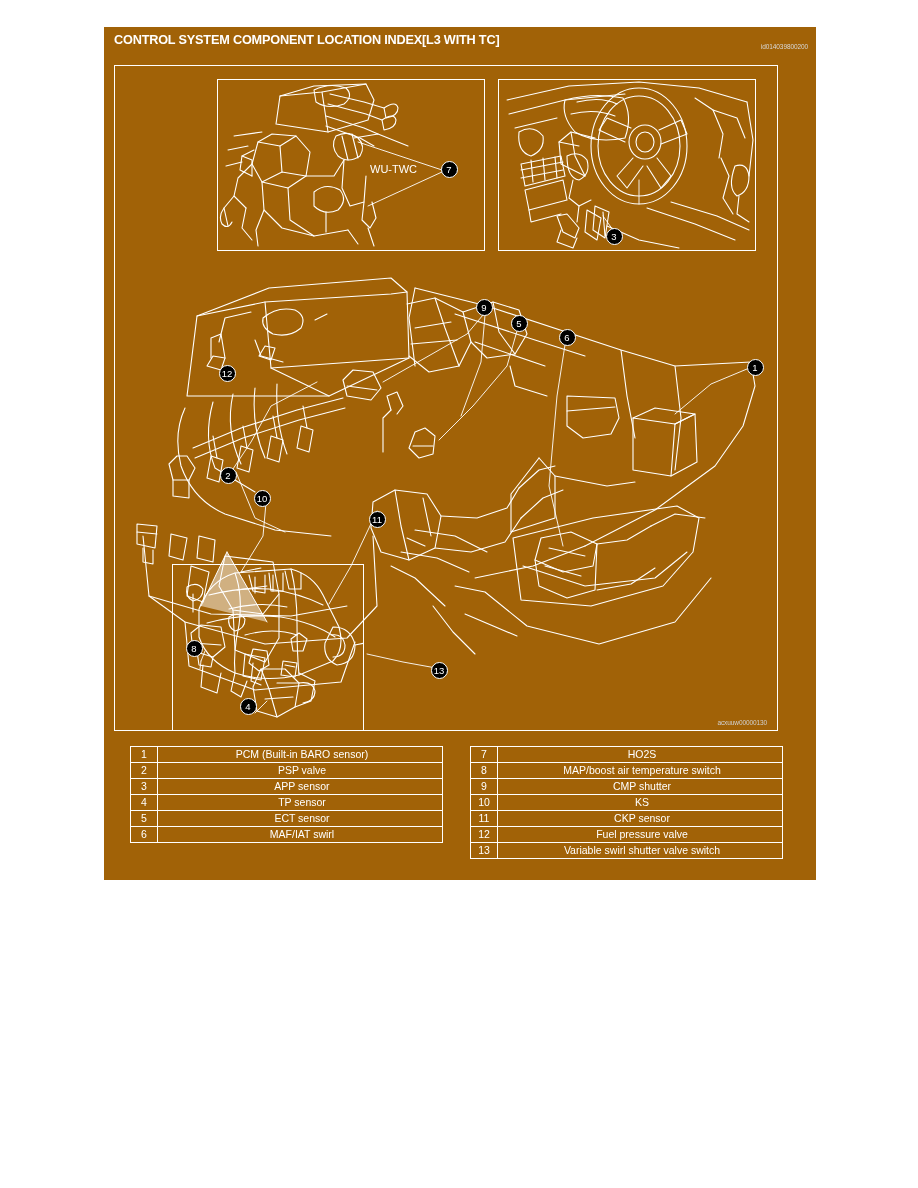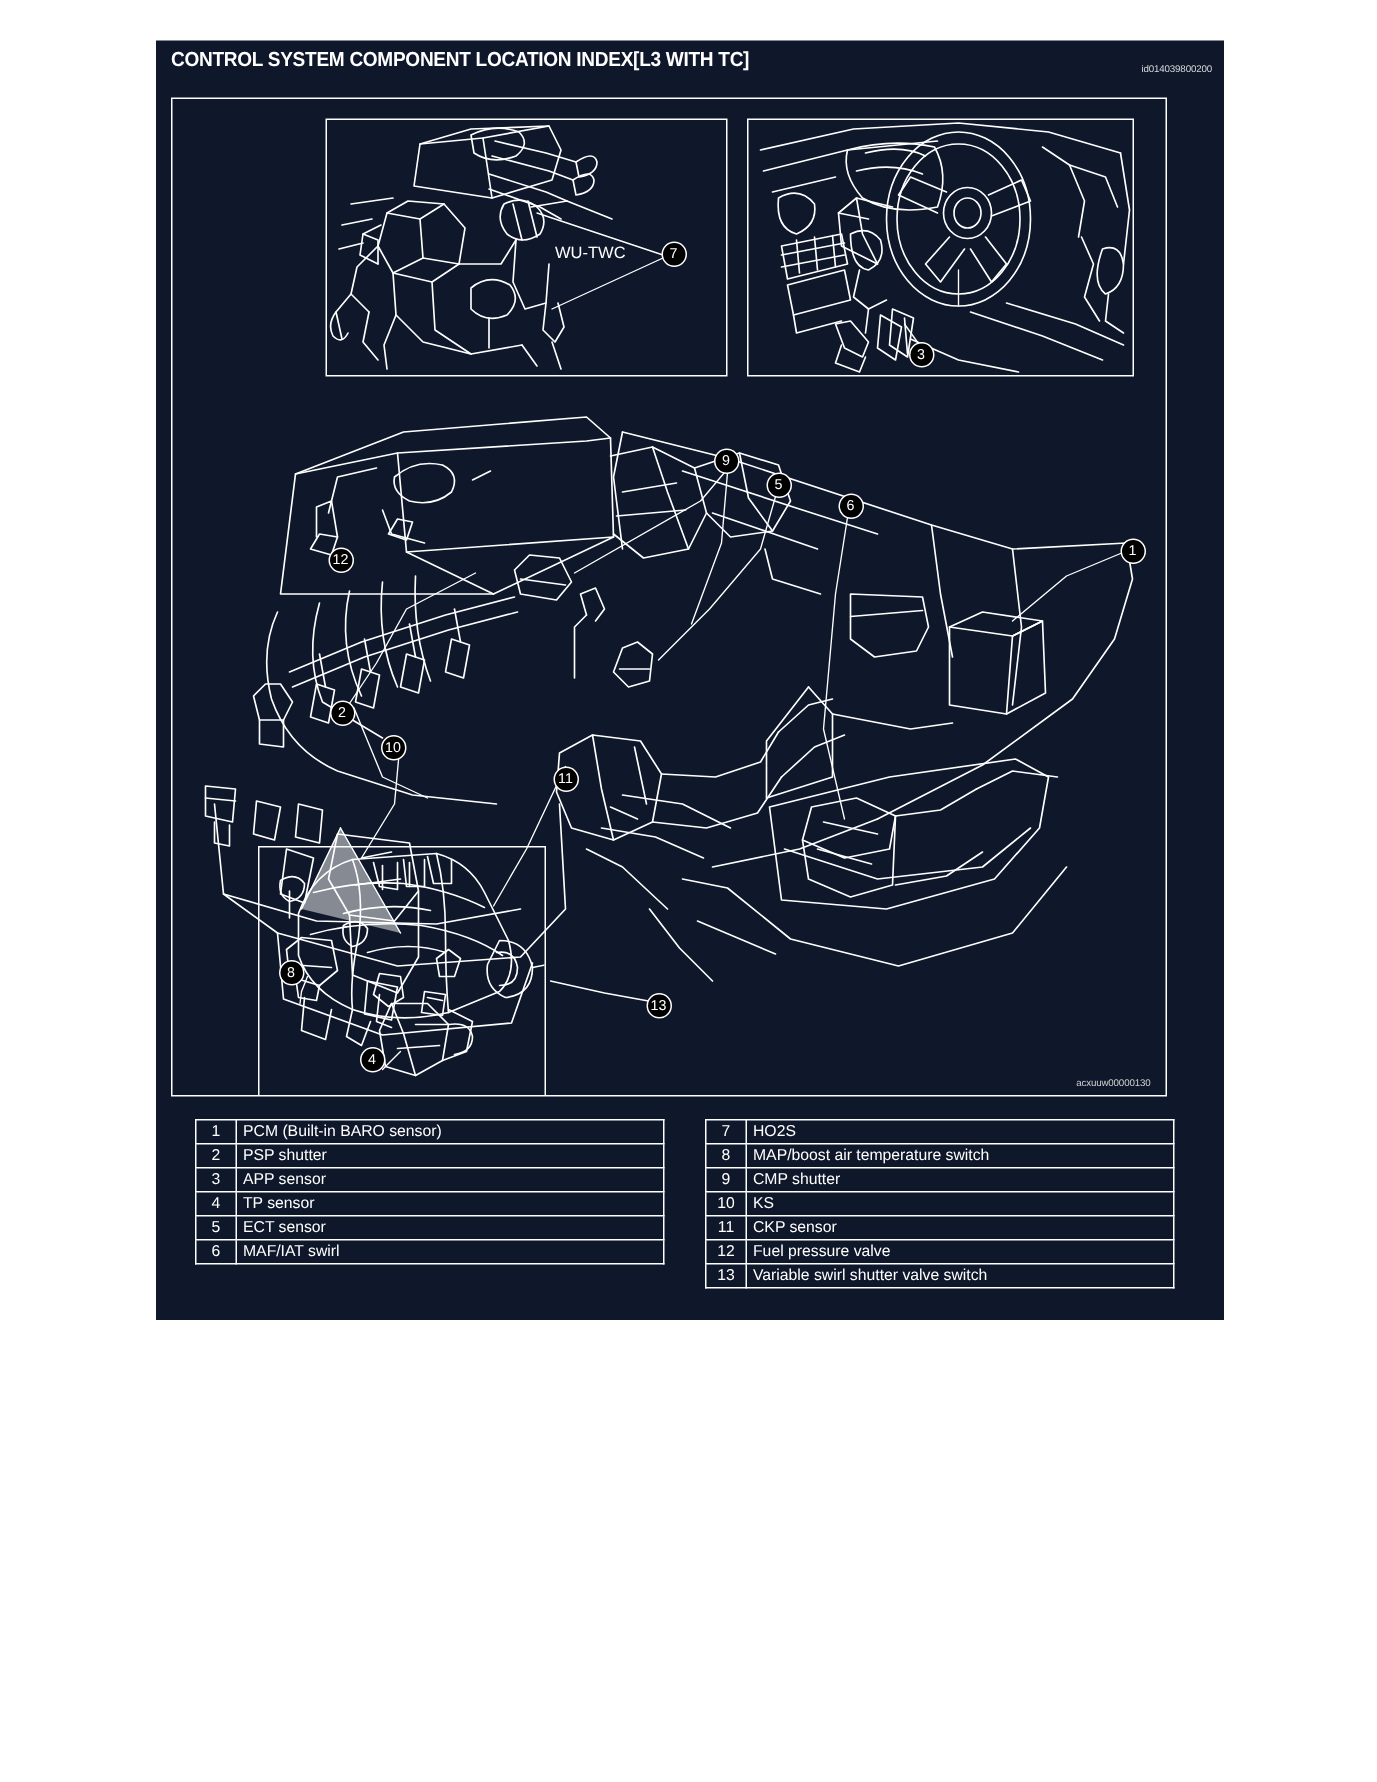--- a/index.html
+++ b/index.html
@@ -14,21 +14,21 @@
     overflow: hidden;
   }
 
   
   #panel {
     position: absolute;
     left: 104px;
     top: 27px;
     width: 712px;
     height: 853px;
-    background: #0f172a;
+    background: #a16207;
     color: #ffffff;
     text-decoration: underline;
   }
 
   
   #header {
     position: absolute;
     left: 0; top: 0;
     width: 100%;
     height: 34px;
@@ -127,21 +127,21 @@
     height: 15px;
     padding: 0 0 0 4px;
     line-height: 15px;
     white-space: nowrap;
   }
   .legend td.num {
     width: 26px;
     text-align: center;
     padding: 0;
   }
-  .legend td.desc { width: 280px; }
+  .legend td.desc { width: 280px; text-align: center; }
   #legend-left  { left: 26px;  top: 719px; }
   #legend-right { left: 366px; top: 719px; }
 </style>
 </head>
 <body>
 
 <div id="panel">
 
   <div id="header">
     <div id="doc-title">CONTROL SYSTEM COMPONENT LOCATION INDEX[L3 WITH TC]</div>
@@ -489,21 +489,21 @@
   </div>
 
   <table class="legend" id="legend-left">
     <tbody>
       <tr>
         <td class="num">1</td>
         <td class="desc">PCM (Built-in BARO sensor)</td>
       </tr>
       <tr>
         <td class="num">2</td>
-        <td class="desc">PSP shutter</td>
+        <td class="desc">PSP valve</td>
       </tr>
       <tr>
         <td class="num">3</td>
         <td class="desc">APP sensor</td>
       </tr>
       <tr>
         <td class="num">4</td>
         <td class="desc">TP sensor</td>
       </tr>
       <tr>

